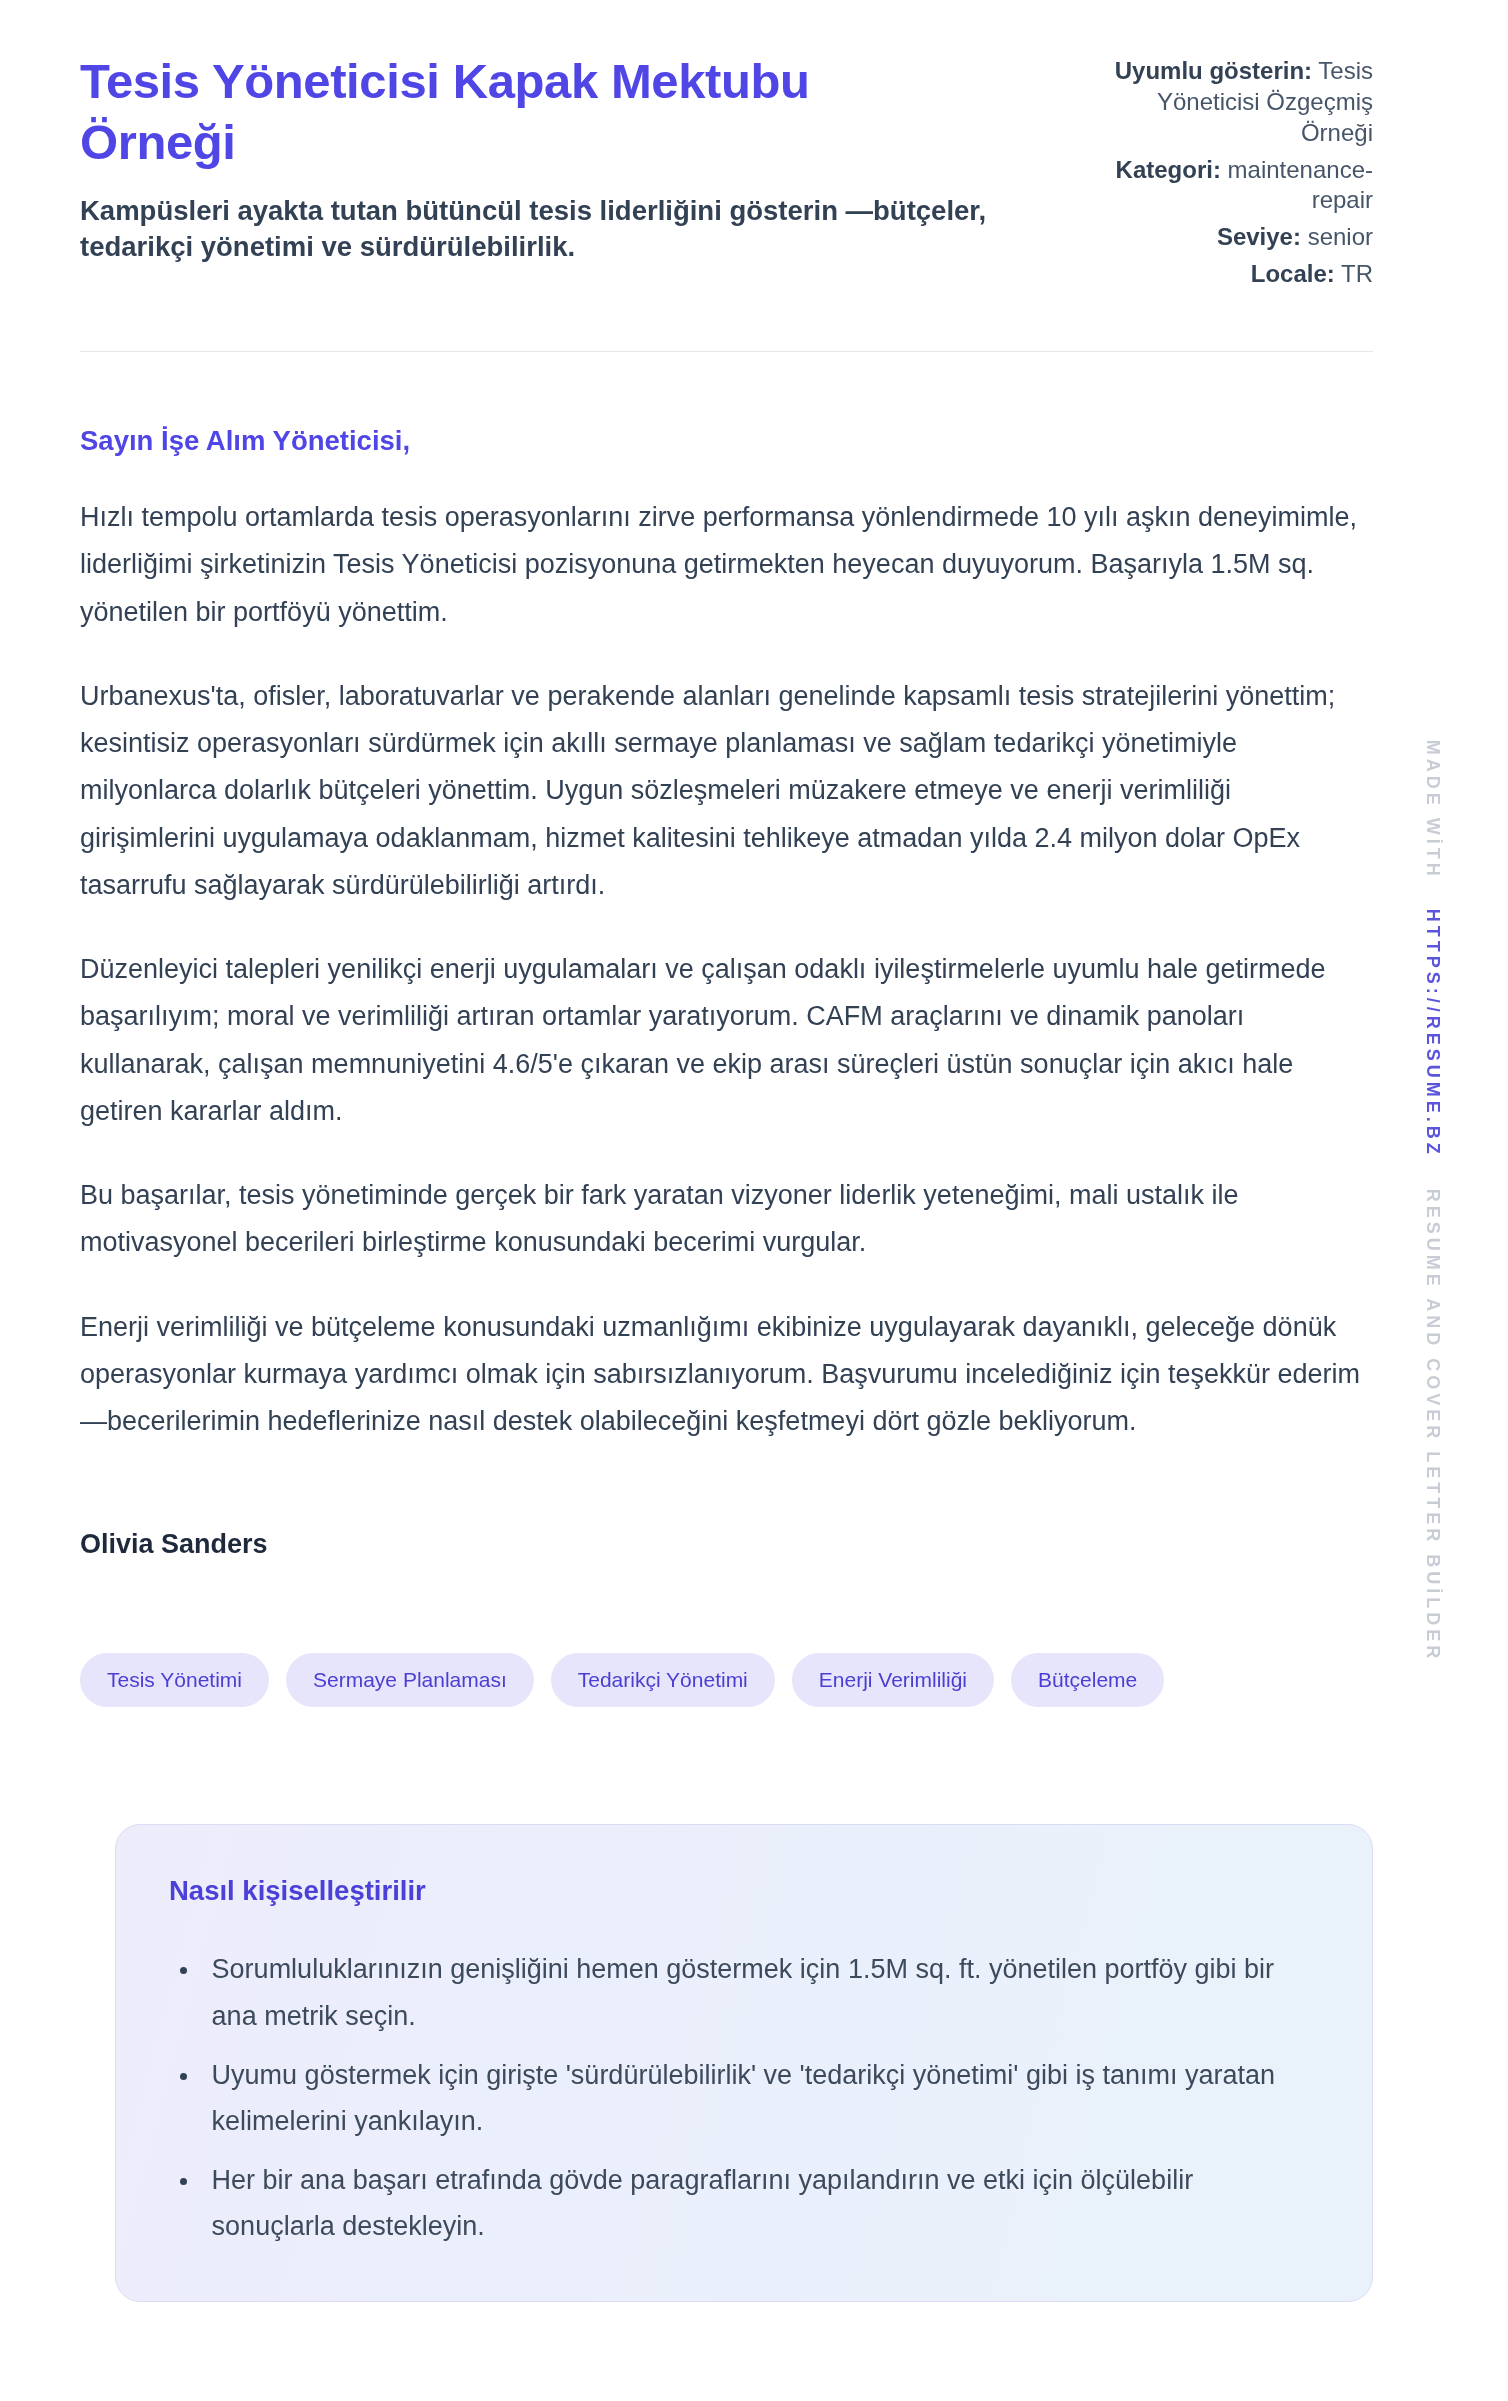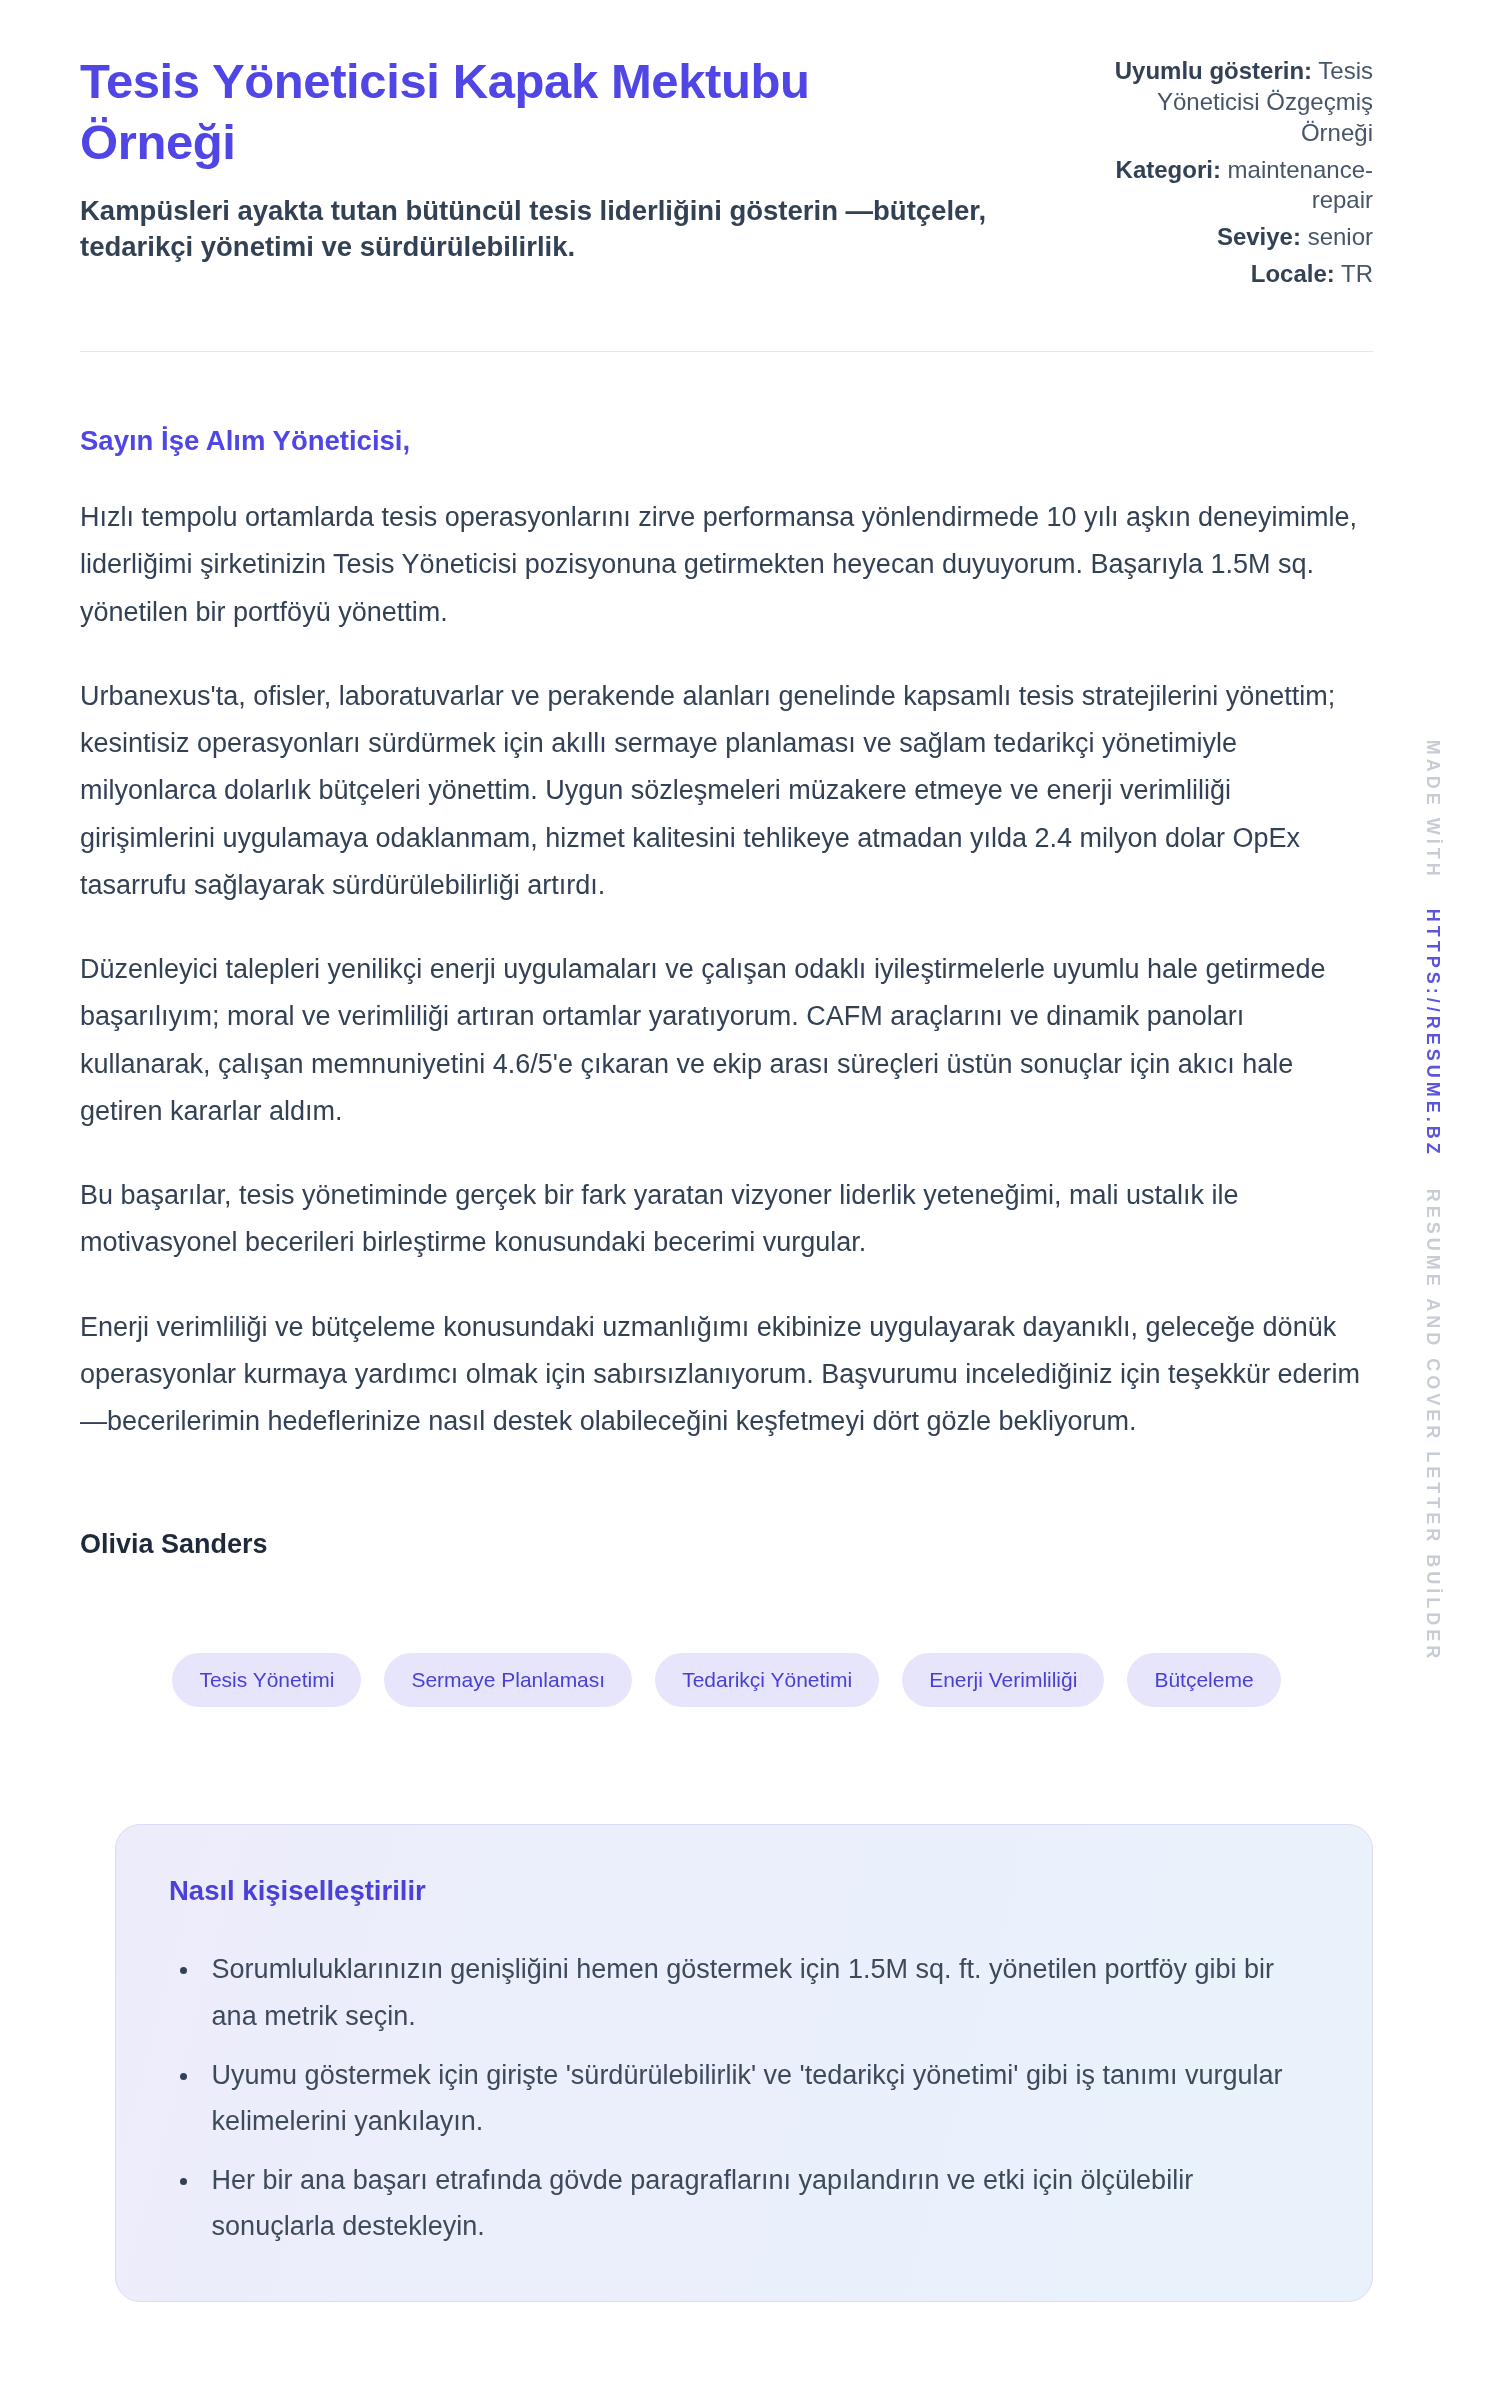--- a/index.html
+++ b/index.html
@@ -79,22 +79,21 @@
   .signature-role {
     margin-top: 23px;
     font-size: 27px;
     color: #475569;
   }
   
   .tag-list {
     margin-top: 93px;
     display: flex;
     flex-wrap: wrap;
-    gap: 23px;
-    justify-content: center;
+    gap: 17px;
   }
   .tag-pill {
     background: #e7e5fb;
     color: #4a3fd2;
     font-size: 21px;
     font-weight: 500;
     padding: 15px 27px;
     border-radius: 887px;
     white-space: nowrap;
   }
@@ -195,21 +194,21 @@
     <span class="tag-pill">Sermaye Planlaması</span>
     <span class="tag-pill">Tedarikçi Yönetimi</span>
     <span class="tag-pill">Enerji Verimliliği</span>
     <span class="tag-pill">Bütçeleme</span>
   </nav>
 
   <section class="tips-card">
     <h2 class="tips-title">Nasıl kişiselleştirilir</h2>
     <ul class="tips-list">
       <li class="tip-item">Sorumluluklarınızın genişliğini hemen göstermek için 1.5M sq. ft. yönetilen portföy gibi bir ana metrik seçin.</li>
-      <li class="tip-item">Uyumu göstermek için girişte 'sürdürülebilirlik' ve 'tedarikçi yönetimi' gibi iş tanımı vurgular kelimelerini yankılayın.</li>
+      <li class="tip-item">Uyumu göstermek için girişte 'sürdürülebilirlik' ve 'tedarikçi yönetimi' gibi iş tanımı yaratan kelimelerini yankılayın.</li>
       <li class="tip-item">Her bir ana başarı etrafında gövde paragraflarını yapılandırın ve etki için ölçülebilir sonuçlarla destekleyin.</li>
     </ul>
   </section>
 
 </main>
 
 <div class="watermark">
   <span class="watermark-prefix">MADE WİTH </span>
   <span class="watermark-link">HTTPS://RESUME.BZ</span>
   <span class="watermark-suffix"> RESUME AND COVER LETTER BUİLDER</span>

